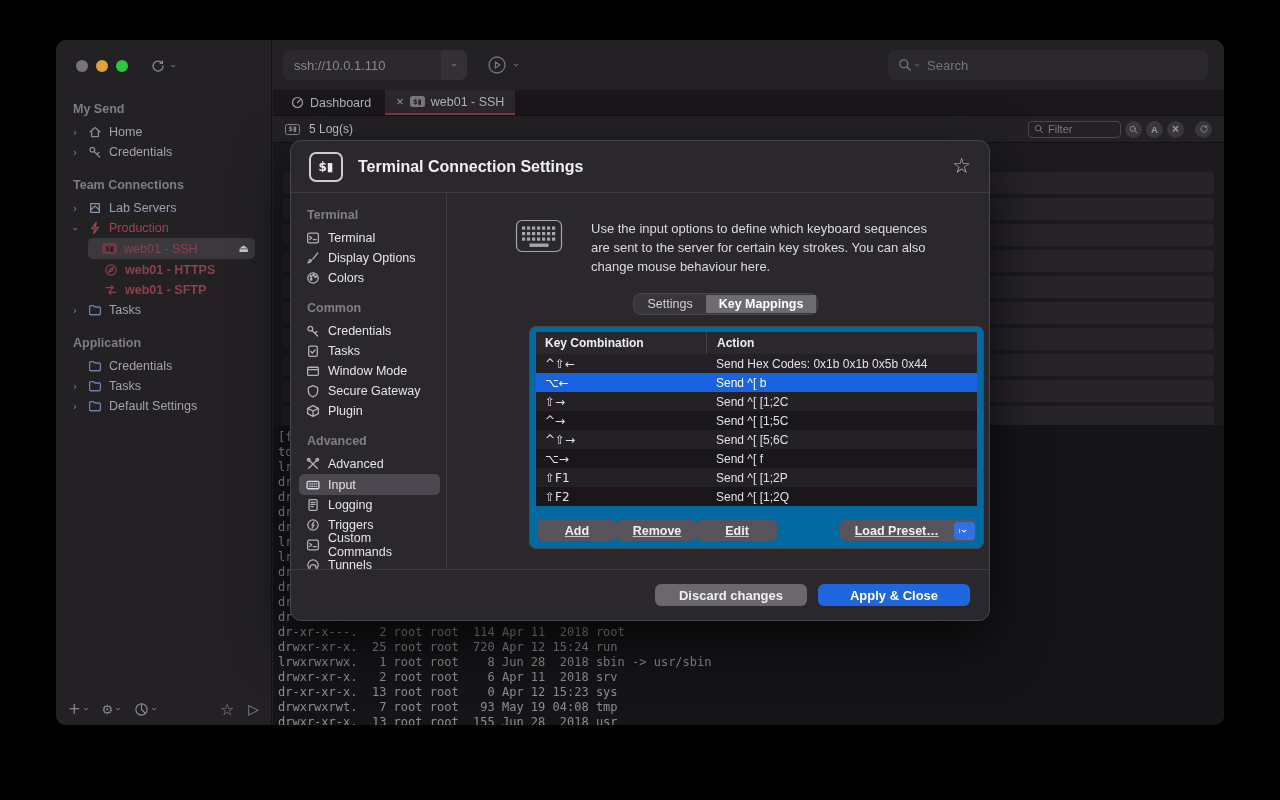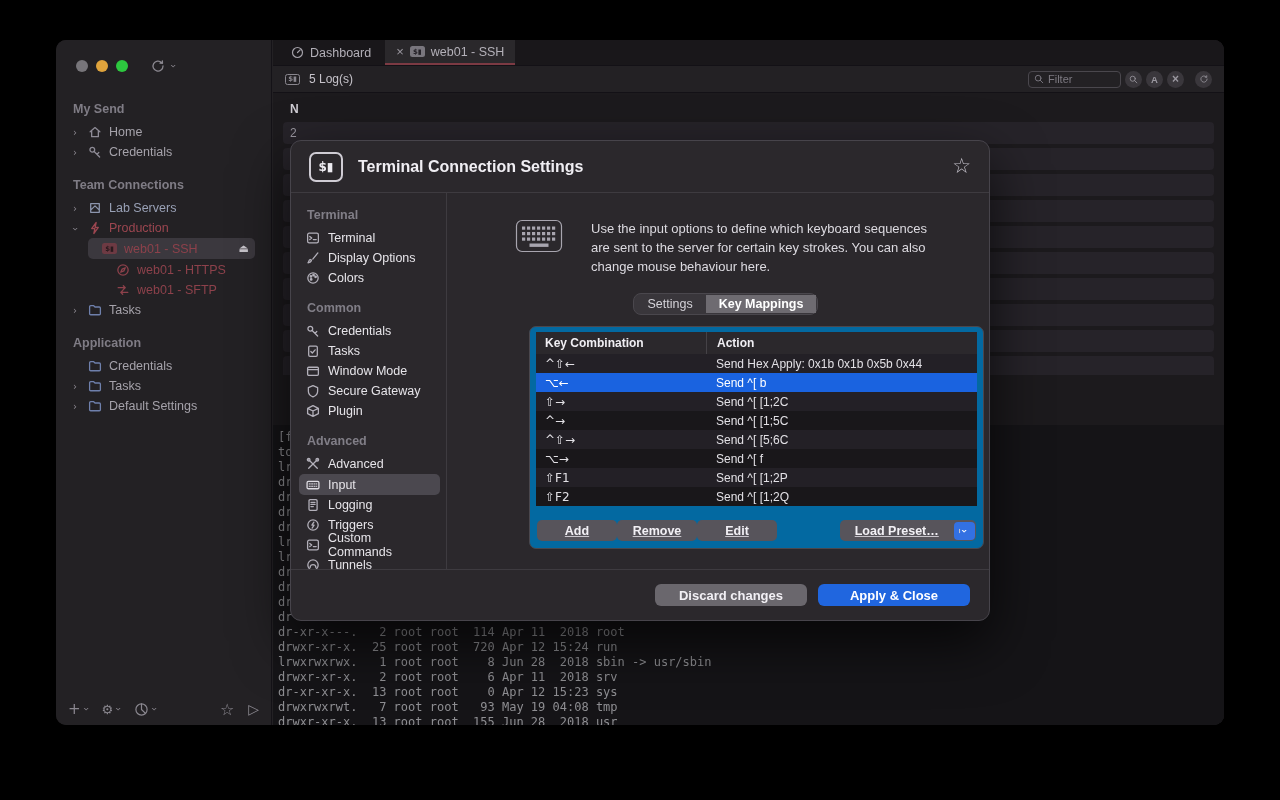--- a/index.html
+++ b/index.html
@@ -15,21 +15,21 @@
   .traffic{display:flex;align-items:center;padding:18px 0 0 20px;}
   .dot{width:12px;height:12px;border-radius:50%;margin-right:8px;}
   .sync{margin-left:14px;display:flex;align-items:center;gap:5px;color:#8a878f;}
   .chev{display:inline-block;font-family:"DejaVu Sans",sans-serif;font-size:10px;color:#8a878f;line-height:1;}
   .chev.down{transform:rotate(90deg);}
   .side-scroll{flex:1;padding-top:12px;font-size:12.5px;overflow:hidden;}
   .shead{color:#7f7c85;font-weight:700;margin:16px 0 6px 17px;font-size:12.5px;}
   .srow{display:flex;align-items:center;height:20px;padding-left:17px;color:#a5a2aa;}
   .srow .chevslot{width:14px;flex:0 0 14px;}
   .srow .ic{width:16px;flex:0 0 16px;margin-right:6px;display:flex;align-items:center;}
-  .srow.child{padding-left:59px;}
+  .srow.child{padding-left:47px;font-weight:bold;}
   .srow.sel{background:#3b383e;border-radius:5px;margin:0 16px 1px 32px;padding-left:14px;height:21px;}
   .c-red{color:#9c4650;} .c-red2{color:#8d414b;} .c-blue{color:#99a1b6;}
   .badge-term{display:inline-flex;align-items:center;justify-content:center;width:15px;height:11px;border-radius:2.5px;font-family:"DejaVu Sans",sans-serif;font-size:7px;font-weight:700;letter-spacing:0;}
   .badge-ssh{background:#6d3a43;color:#2a1a1e;}
   .badge-tab{background:#79767d;color:#242127;}
   .badge-out{border:1px solid #8a878f;color:#8a878f;background:transparent;}
   .sbottom{height:32px;display:flex;align-items:center;padding:0 12px;color:#8a878f;font-size:13px;}
   .sbottom .grp{display:flex;align-items:center;gap:3px;margin-right:14px;}
 
   
@@ -232,20 +232,43 @@
         </span>
       <span style="margin-left:auto;display:flex;align-items:center;gap:14px;">
         <span class="glyph" style="font-size:16px">☆</span>
         <span class="glyph" style="font-size:14px">▷</span>
       </span>
     </div>
   </aside>
 
   <div class="main">
 
+    <div class="mtoolbar">
+      <div class="addr">
+        <span class="txt">ssh://10.0.1.110</span>
+        <span class="dd">
+            <span class="chev down">›</span>
+          </span>
+      </div>
+      <div class="playgrp">
+        <svg class="ic" width="20" height="20" viewBox="0 0 19 19" stroke="#77747c">
+            <circle cx="9.5" cy="9.5" r="7.6"></circle>
+            <path d="M8 6.6 12.3 9.5 8 12.4z"></path>
+          </svg>
+        <span class="chev down">›</span>
+      </div>
+      <div class="search">
+        <svg class="ic" width="14" height="14" viewBox="0 0 13 13" stroke="#77747c">
+            <circle cx="5.4" cy="5.4" r="3.7"></circle>
+            <path d="M8.2 8.2l3.2 3.2"></path>
+          </svg>
+        <span class="chev down" style="color:#77747c">›</span>
+        <span style="margin-left:5px">Search</span>
+      </div>
+    </div>
 
     <div class="tabbar">
       <div class="tab">
         <svg class="ic" width="13" height="13" viewBox="0 0 13 13" stroke="#a3a0a8">
             <circle cx="6.5" cy="6.5" r="5"></circle>
             <path d="M6.5 6.5 9.2 3.8"></path>
           </svg>
         <span>Dashboard</span>
       </div>
       <div class="tab active">
@@ -483,21 +506,21 @@
           <span class="seg-opt active">Key Mappings</span>
         </div>
 
         <div class="gbox">
           <div class="thead">
             <span class="ck">Key Combination</span>
             <span class="ca">Action</span>
           </div>
           <div class="trow">
               <span class="ck">^⇧←</span>
-              <span class="ca">Send Hex Apply: 0x1b 0x1b 0x5b 0x44</span>
+              <span class="ca">Send Hex Codes: 0x1b 0x1b 0x5b 0x44</span>
             </div>
           <div class="trow sel">
               <span class="ck">⌥←</span>
               <span class="ca">Send ^[ b</span>
             </div>
           <div class="trow">
               <span class="ck">⇧→</span>
               <span class="ca">Send ^[ [1;2C</span>
             </div>
           <div class="trow">

